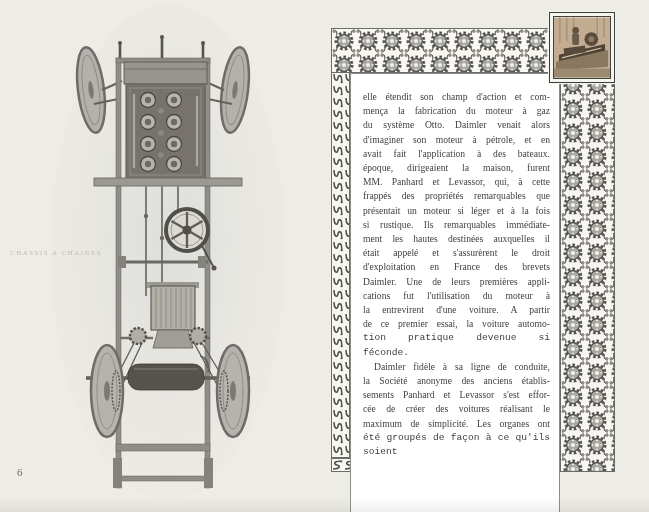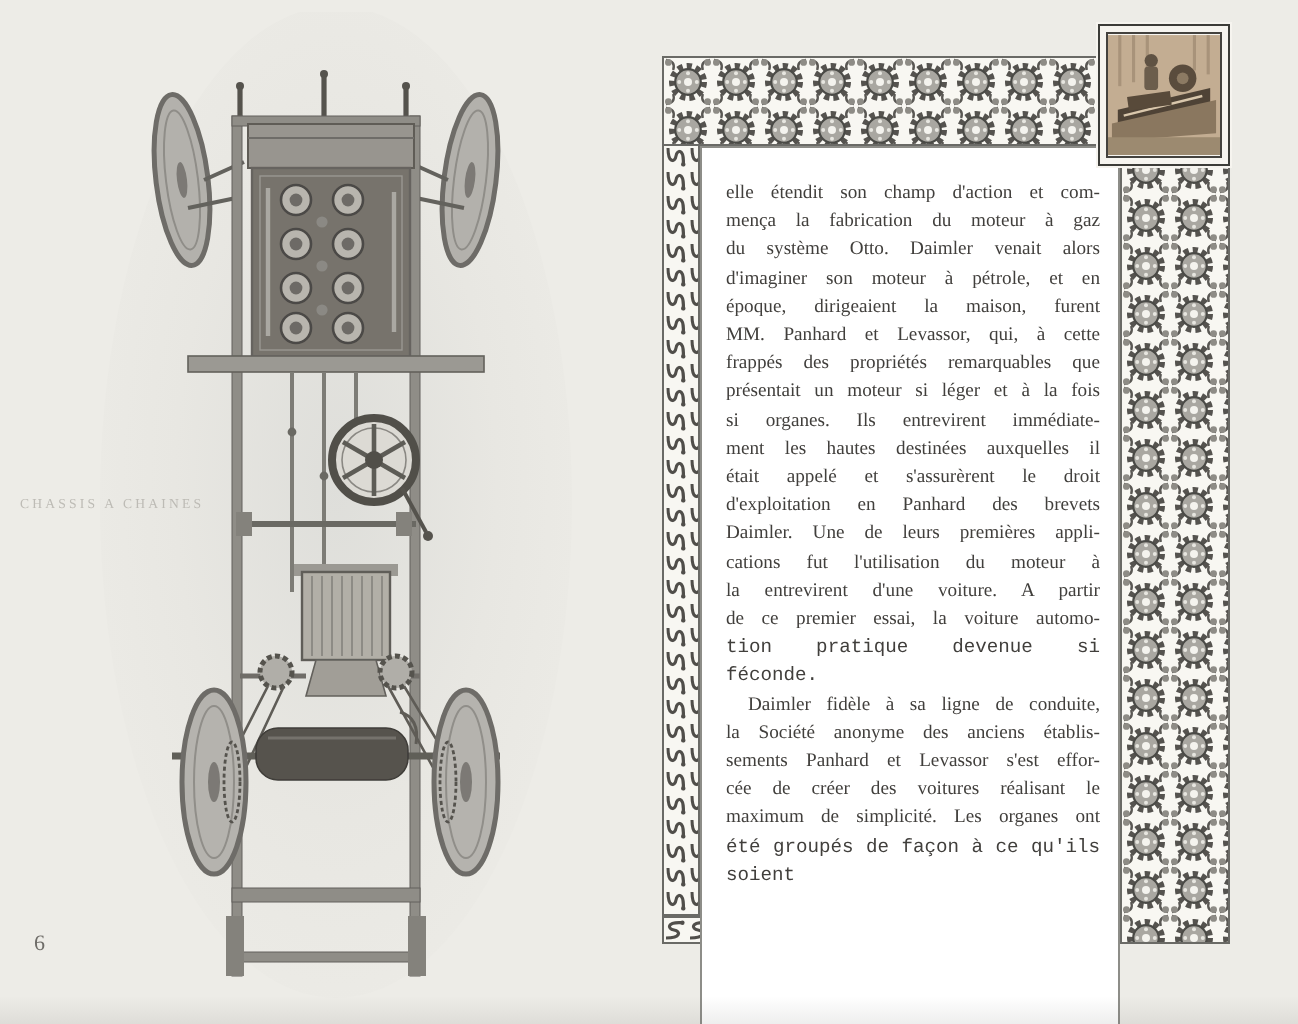--- a/index.html
+++ b/index.html
@@ -235,28 +235,29 @@
         </svg>
     </div>
 
     <div class="inner">
       <div class="body-text">
           <div class="para">
             <div class="text-line">elle étendit son champ d'action et com-</div>
             <div class="text-line">mença la fabrication du moteur à gaz</div>
             <div class="text-line">du système Otto. Daimler venait alors</div>
             <div class="text-line">d'imaginer son moteur à pétrole, et en</div>
+            <div class="text-line">avait fait l'application à des bateaux.</div>
             <div class="text-line">époque, dirigeaient la maison, furent</div>
             <div class="text-line">MM. Panhard et Levassor, qui, à cette</div>
             <div class="text-line">frappés des propriétés remarquables que</div>
             <div class="text-line">présentait un moteur si léger et à la fois</div>
-            <div class="text-line">si organes. Ils entrevirent immédiate-</div>
+            <div class="text-line">si rustique. Ils remarquables immédiate-</div>
             <div class="text-line">ment les hautes destinées auxquelles il</div>
             <div class="text-line">était appelé et s'assurèrent le droit</div>
-            <div class="text-line">d'exploitation en Panhard des brevets</div>
+            <div class="text-line">d'exploitation en France des brevets</div>
             <div class="text-line">Daimler. Une de leurs premières appli-</div>
             <div class="text-line">cations fut l'utilisation du moteur à</div>
             <div class="text-line">la entrevirent d'une voiture. A partir</div>
             <div class="text-line">de ce premier essai, la voiture automo-</div>
             <div class="text-line lastline">tion pratique devenue si féconde.</div>
           </div>
           <div class="para indent">
             <div class="text-line">Daimler fidèle à sa ligne de conduite,</div>
             <div class="text-line">la Société anonyme des anciens établis-</div>
             <div class="text-line">sements Panhard et Levassor s'est effor-</div>

